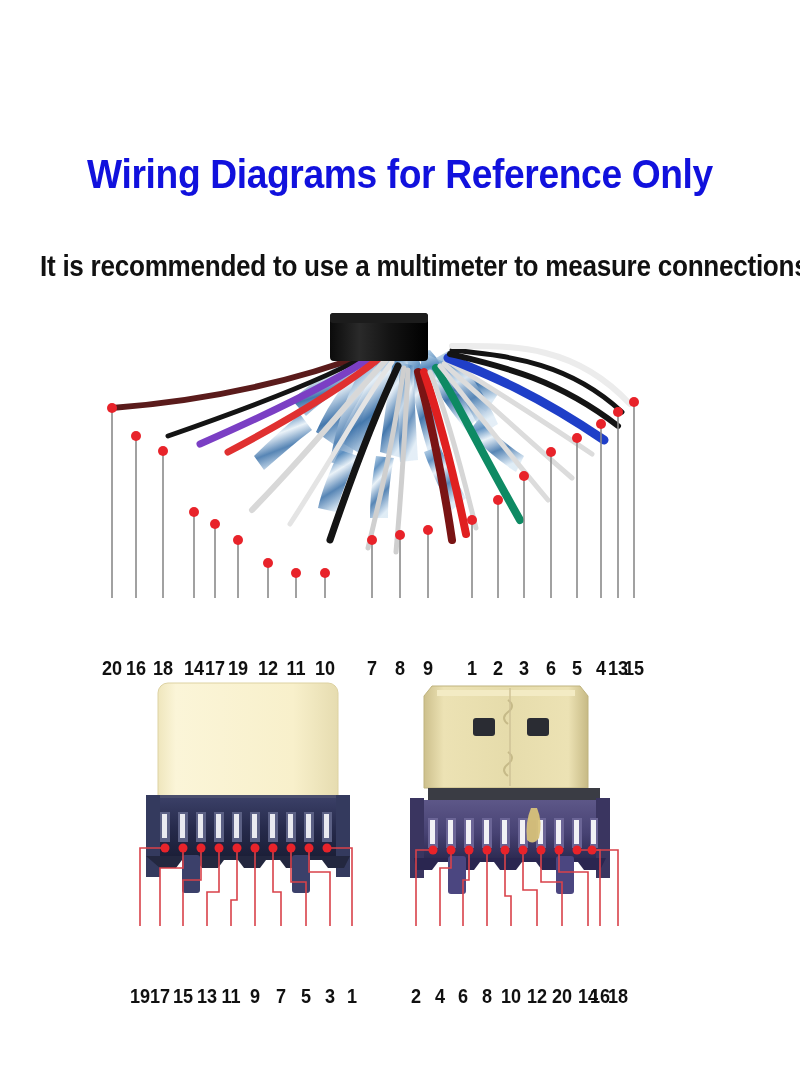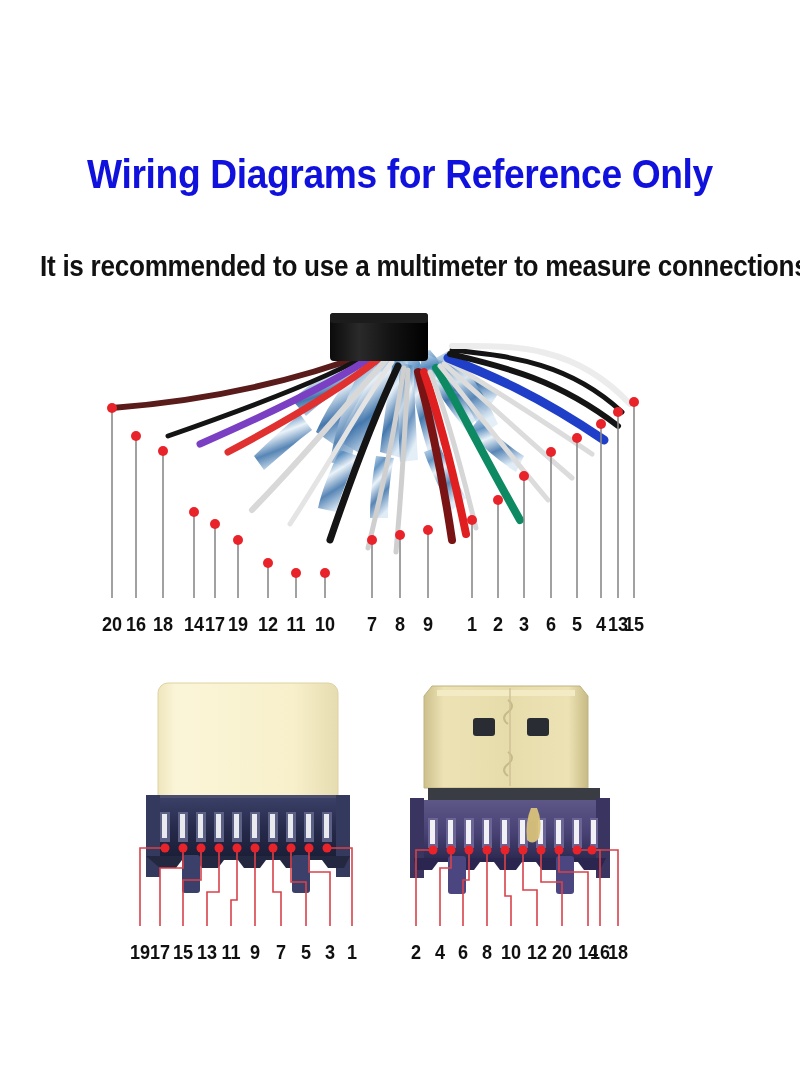--- a/index.html
+++ b/index.html
@@ -24,21 +24,21 @@
     font-family:"Liberation Sans Narrow","Liberation Sans",sans-serif;
     font-weight:bold;font-size:29px;letter-spacing:-0.3px;
     color:#111111;white-space:nowrap;
     transform:scaleX(0.90);transform-origin:center top;
   }
 
   
   svg.art{position:absolute;left:0;top:0;width:800px;height:1091px;display:block;}
 
   
-  .numrow{position:absolute;height:28px;}
+  .numrow{position:absolute;height:28px;margin-top:44px;}
   .numlbl{
     position:absolute;bottom:0;
     font-family:"Liberation Sans Narrow","Liberation Sans",sans-serif;
     font-weight:bold;font-size:21px;color:#101010;
     transform:translateX(-50%) scaleX(0.86);transform-origin:center bottom;
     white-space:nowrap;line-height:21px;
   }
 </style>
 </head>
 <body>

